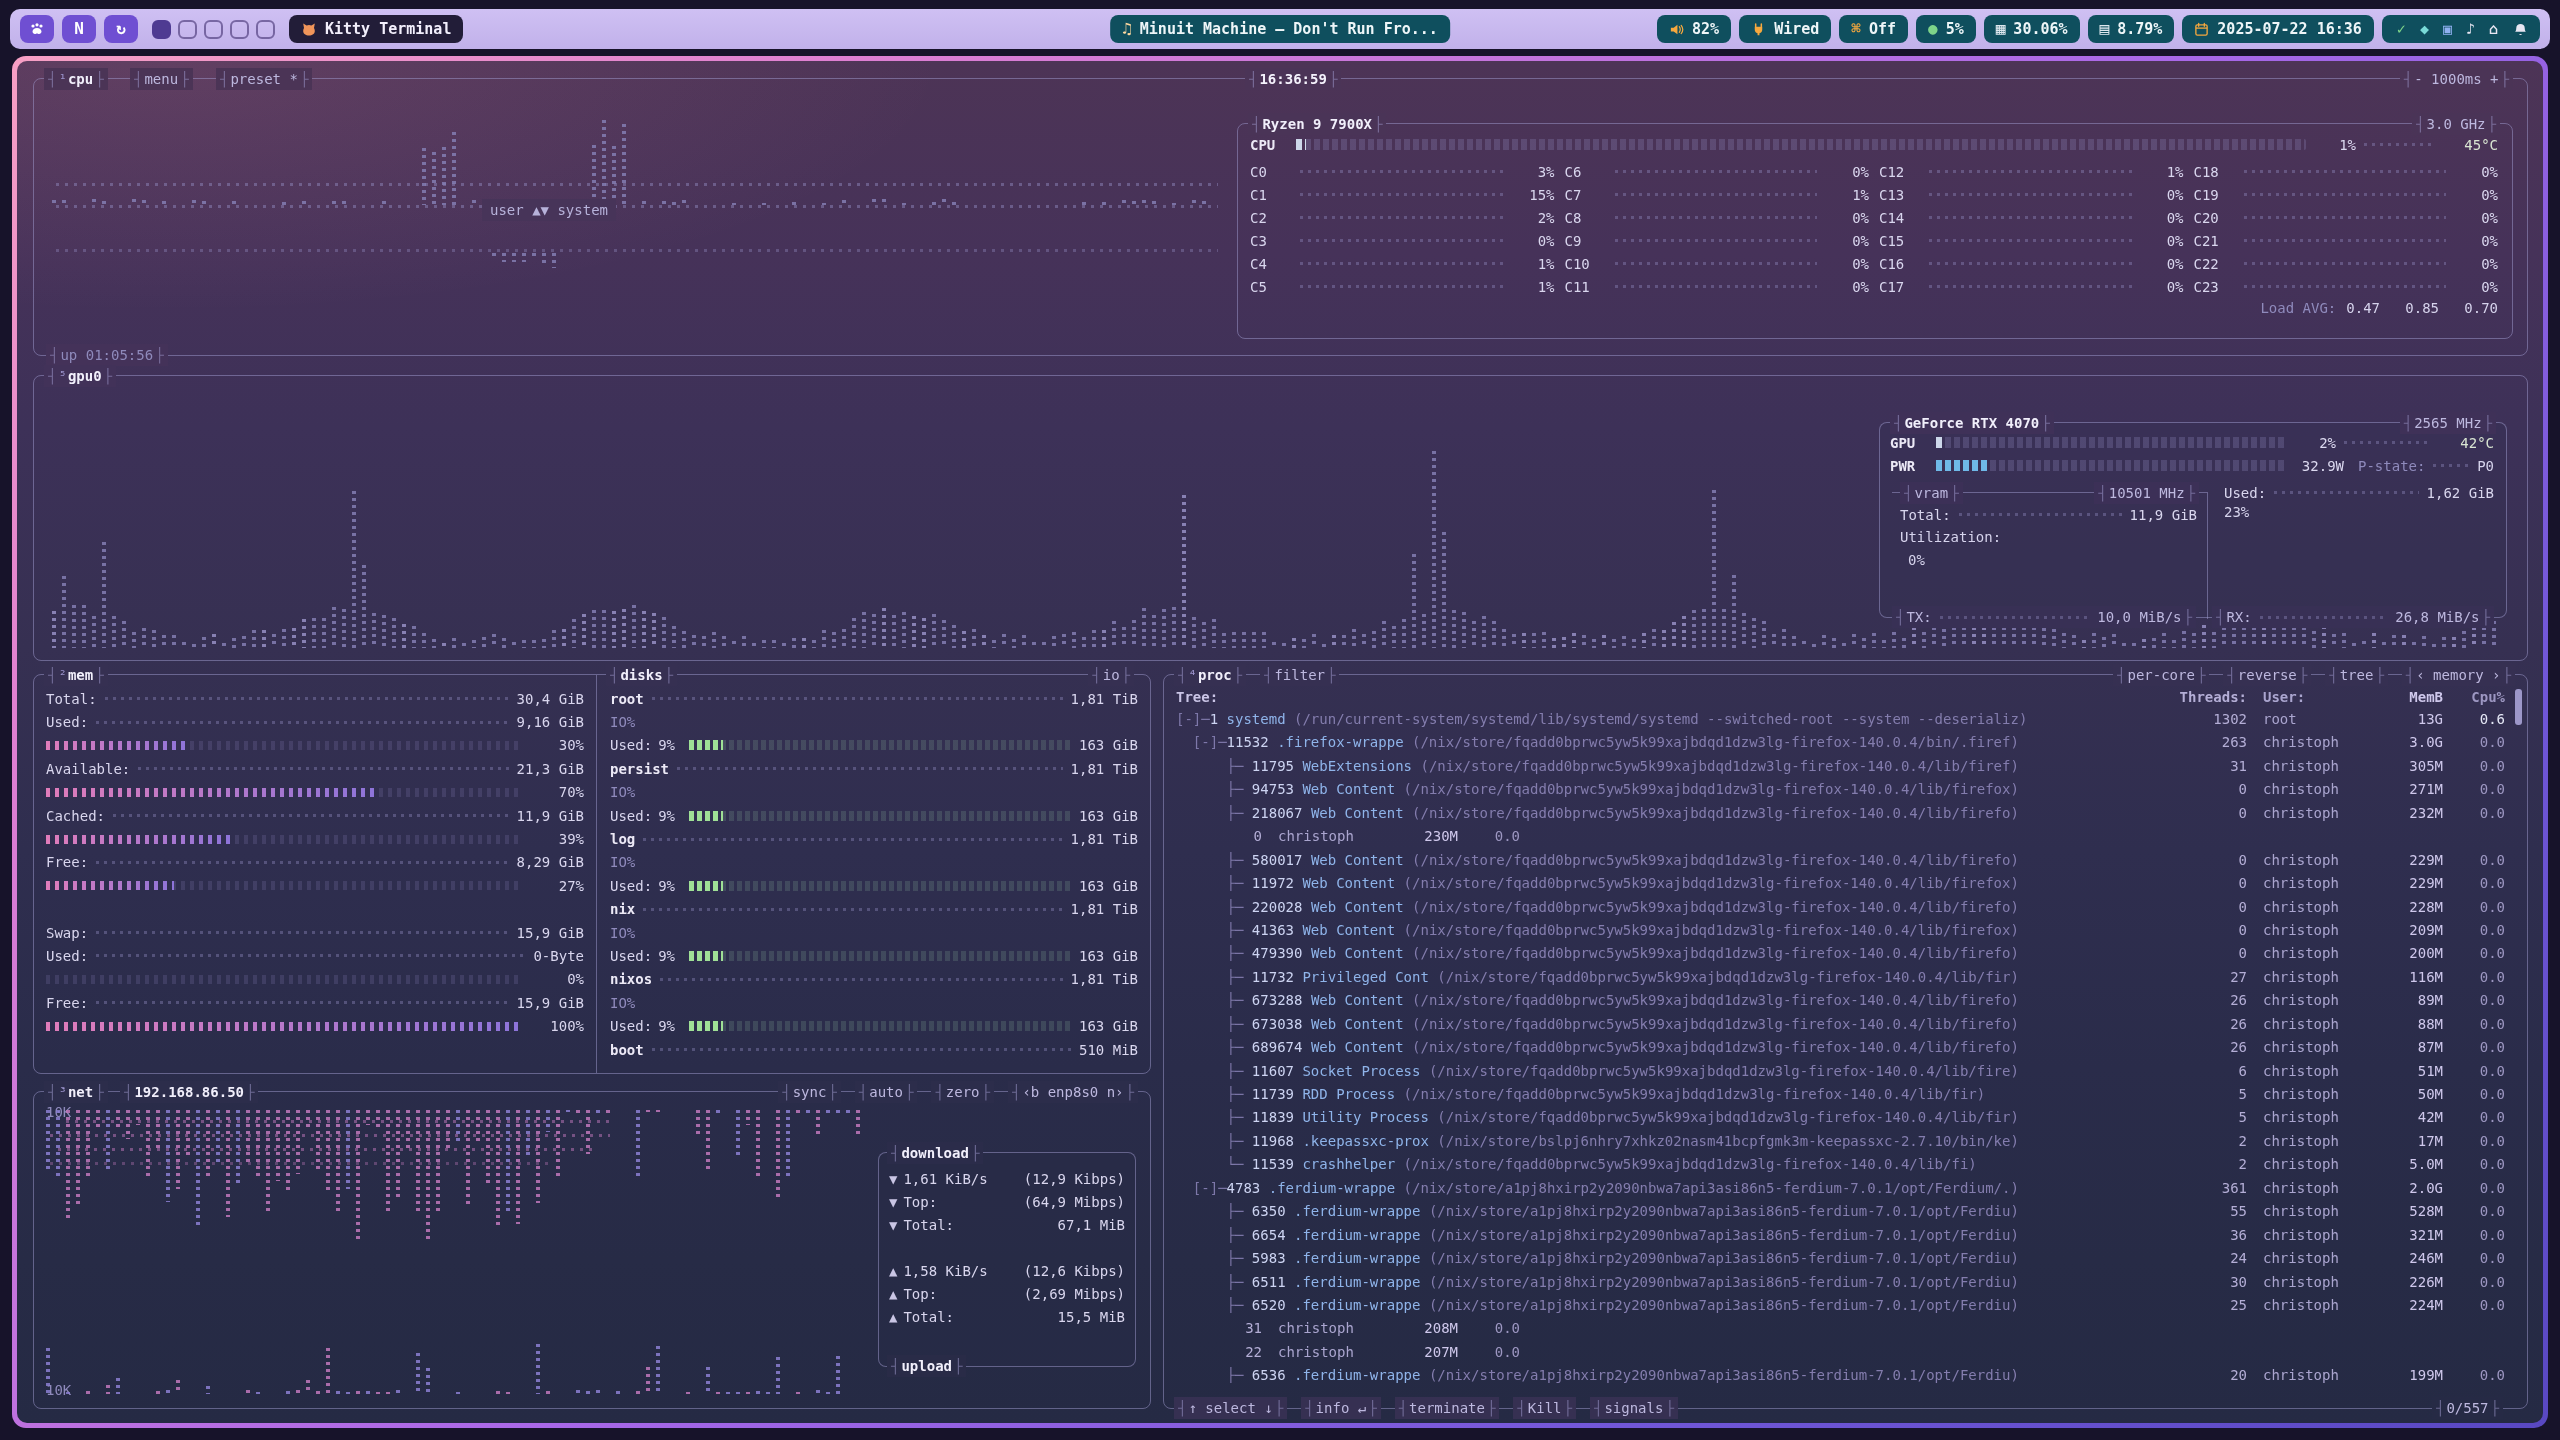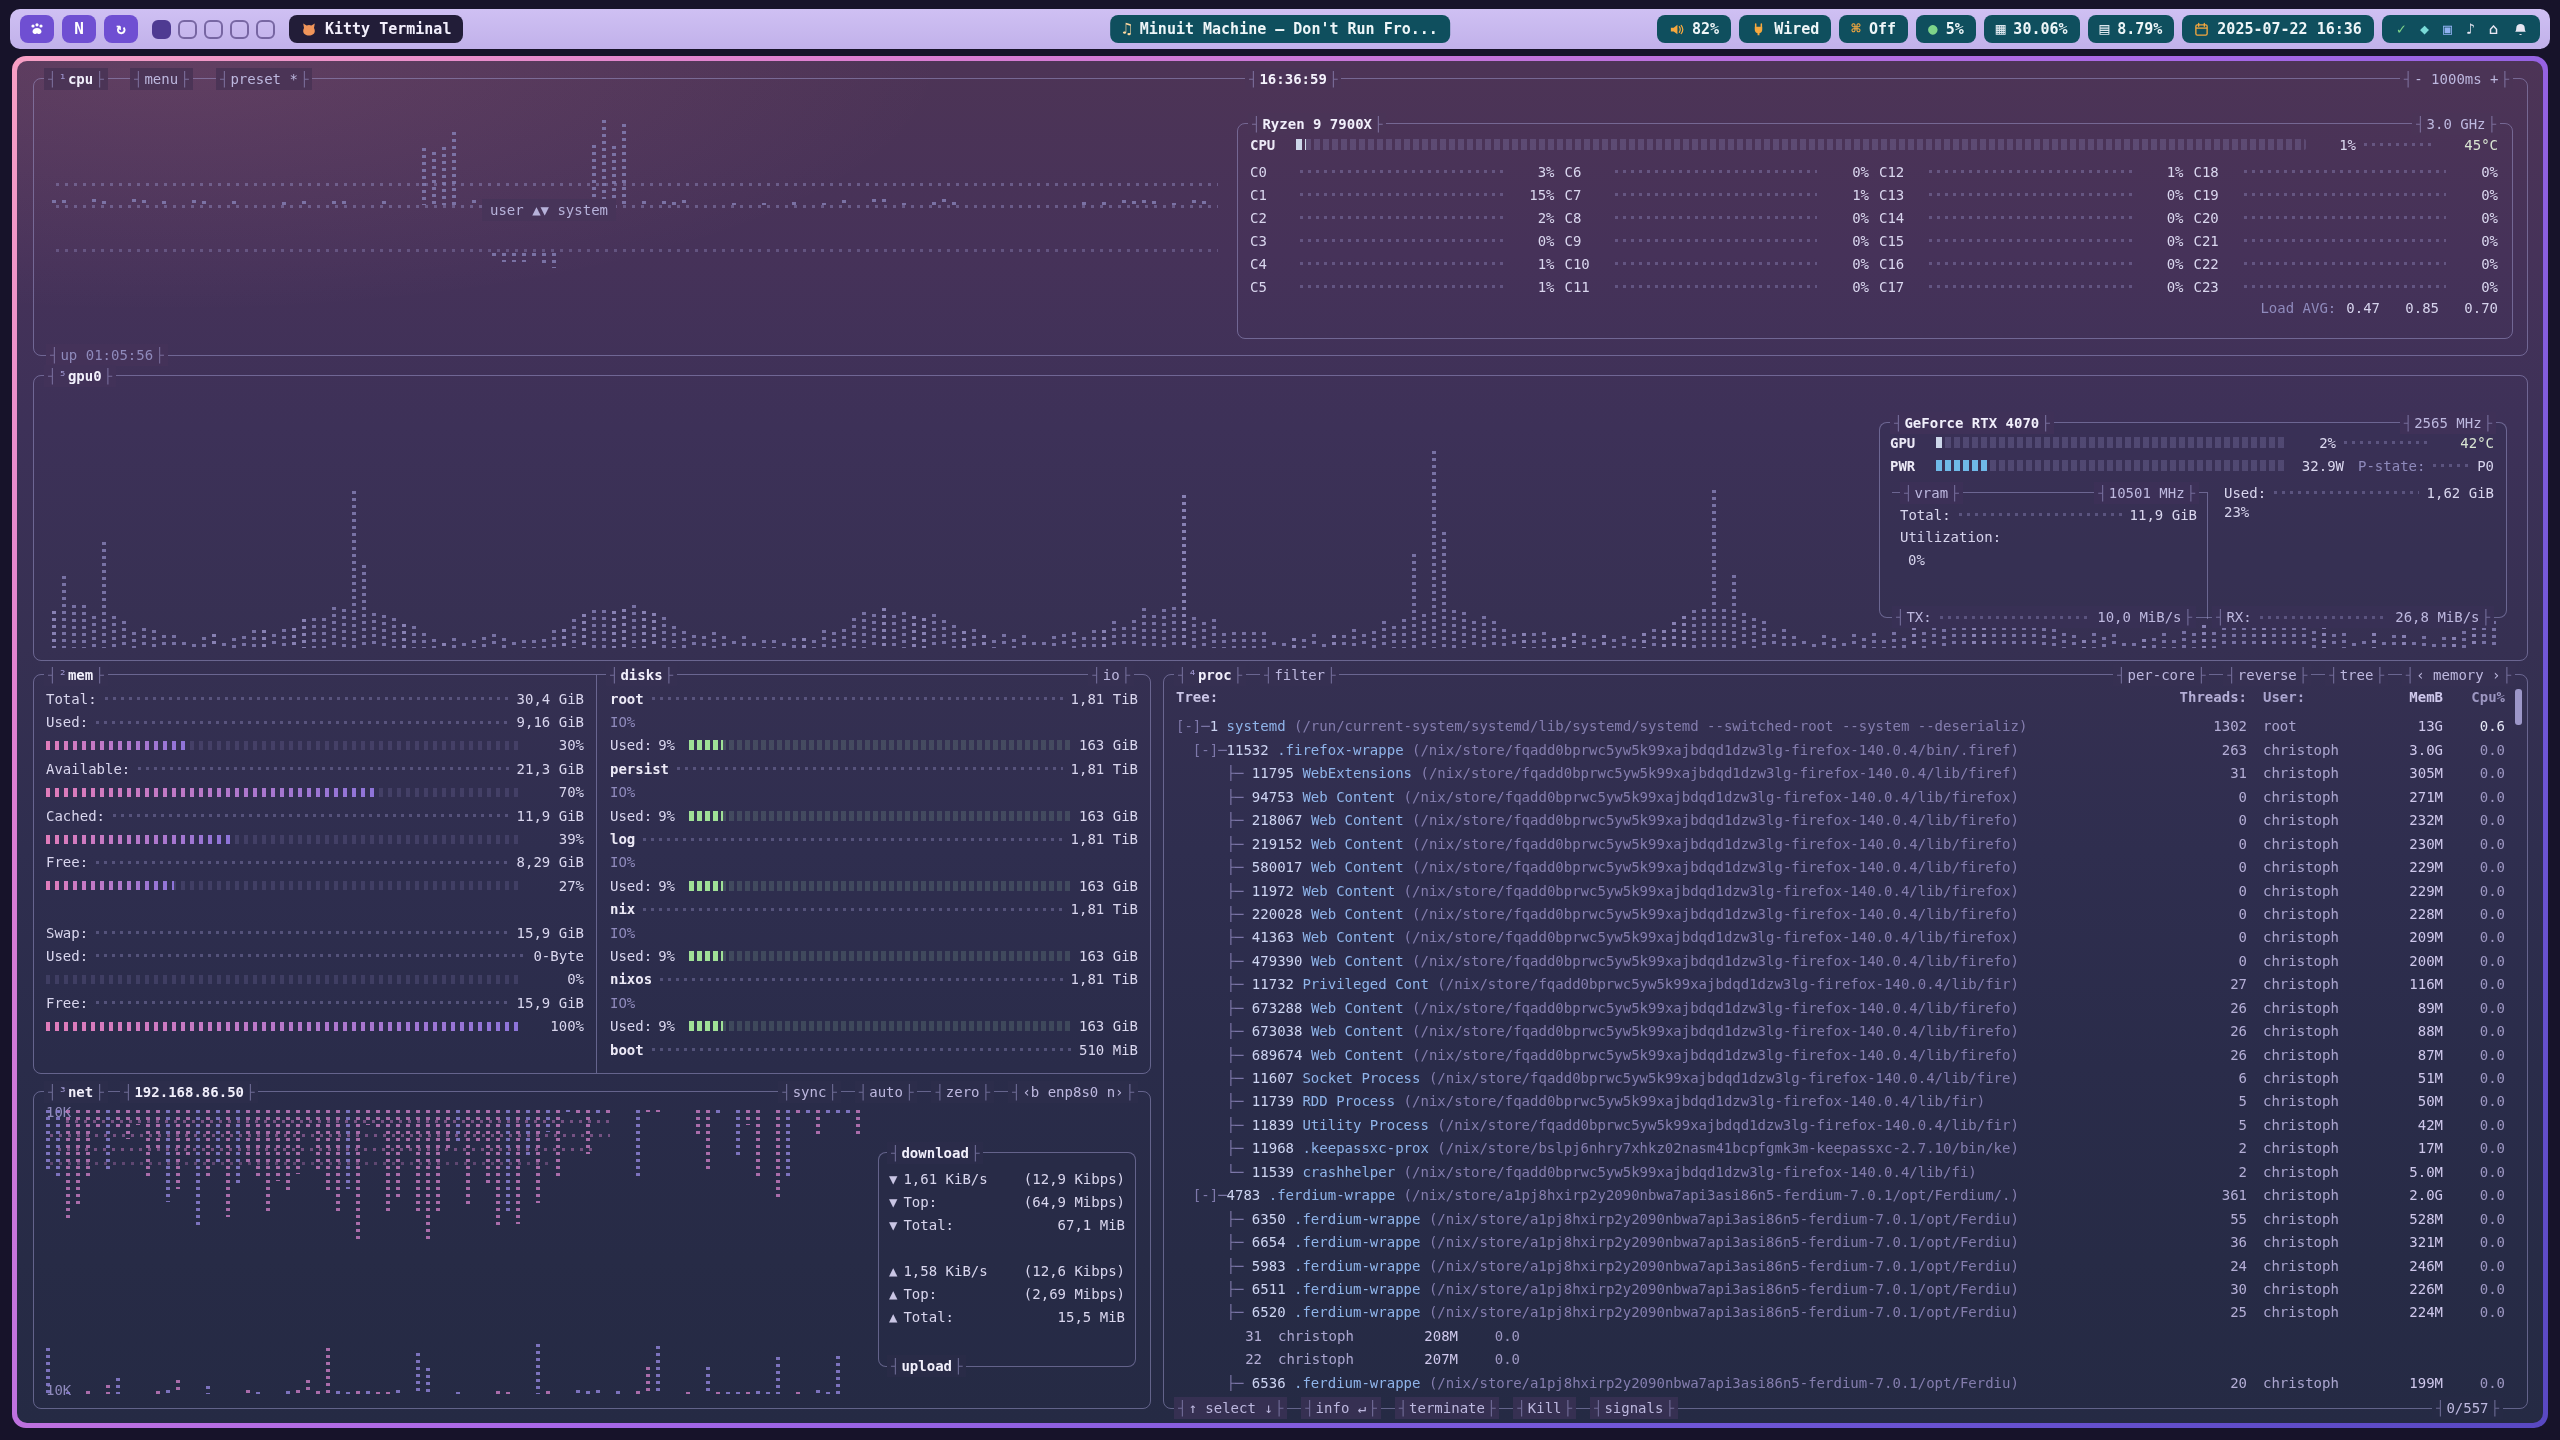--- a/index.html
+++ b/index.html
@@ -102,21 +102,21 @@
     -webkit-mask:repeating-linear-gradient(90deg,#000 0 5px,transparent 5px 8px);
     mask:repeating-linear-gradient(90deg,#000 0 5px,transparent 5px 8px)}
   .dused{color:#d9d6ee;margin-right:6px}
 
   
   .nrow{display:flex;height:23px;align-items:center;justify-content:space-between;padding:0 10px;color:#d9d6ee}
   .nrow .arr{color:#c9c5e4;margin-right:6px}
 
   
   .phead{display:flex;align-items:center;color:#cac5e6;font-weight:bold;height:23px}
-  .prow{display:flex;align-items:flex-end;height:23.45px}
+  .prow{display:flex;align-items:flex-start;height:23.45px}
   .pmain{flex:1;white-space:pre;overflow:hidden}
   .ptree{color:#7e78aa}
   .ppid{color:#cdd4f2}
   .pname{color:#8fb4ea}
   .pcmd{color:#847dae}
   .pthreads{width:86px;text-align:right;color:#b4aed6}
   .puser{width:116px;padding-left:16px;color:#aaa5cf}
   .pmem{width:80px;text-align:right;color:#cfc8ec}
   .pcpu{width:62px;text-align:right;color:#9d97c2}
   .pcpu.hi{color:#e5e8f6}
@@ -1186,21 +1186,20 @@
               <span class="pcpu">0.0</span>
             </div>
             <div class="prow">
               <span class="pmain"><span class="ptree">      ├─ </span><span class="ppid">218067 </span><span class="pname">Web Content </span><span class="pcmd">(/nix/store/fqadd0bprwc5yw5k99xajbdqd1dzw3lg-firefox-140.0.4/lib/firefo)</span></span>
               <span class="pthreads">0</span>
               <span class="puser">christoph</span>
               <span class="pmem">232M</span>
               <span class="pcpu">0.0</span>
             </div>
             <div class="prow">
-              <span class="pmain"><span class="ptree">      ├─ </span><span class="ppid">219152 </span><span class="pname">Web Content </span><span class="pcmd">(/nix/store/fqadd0bprwc5yw5k99xajbdqd1dzw3lg-firefox-140.0.4/lib/firefo)</span></span>
               <span class="pthreads">0</span>
               <span class="puser">christoph</span>
               <span class="pmem">230M</span>
               <span class="pcpu">0.0</span>
             </div>
             <div class="prow">
               <span class="pmain"><span class="ptree">      ├─ </span><span class="ppid">580017 </span><span class="pname">Web Content </span><span class="pcmd">(/nix/store/fqadd0bprwc5yw5k99xajbdqd1dzw3lg-firefox-140.0.4/lib/firefo)</span></span>
               <span class="pthreads">0</span>
               <span class="puser">christoph</span>
               <span class="pmem">229M</span>

